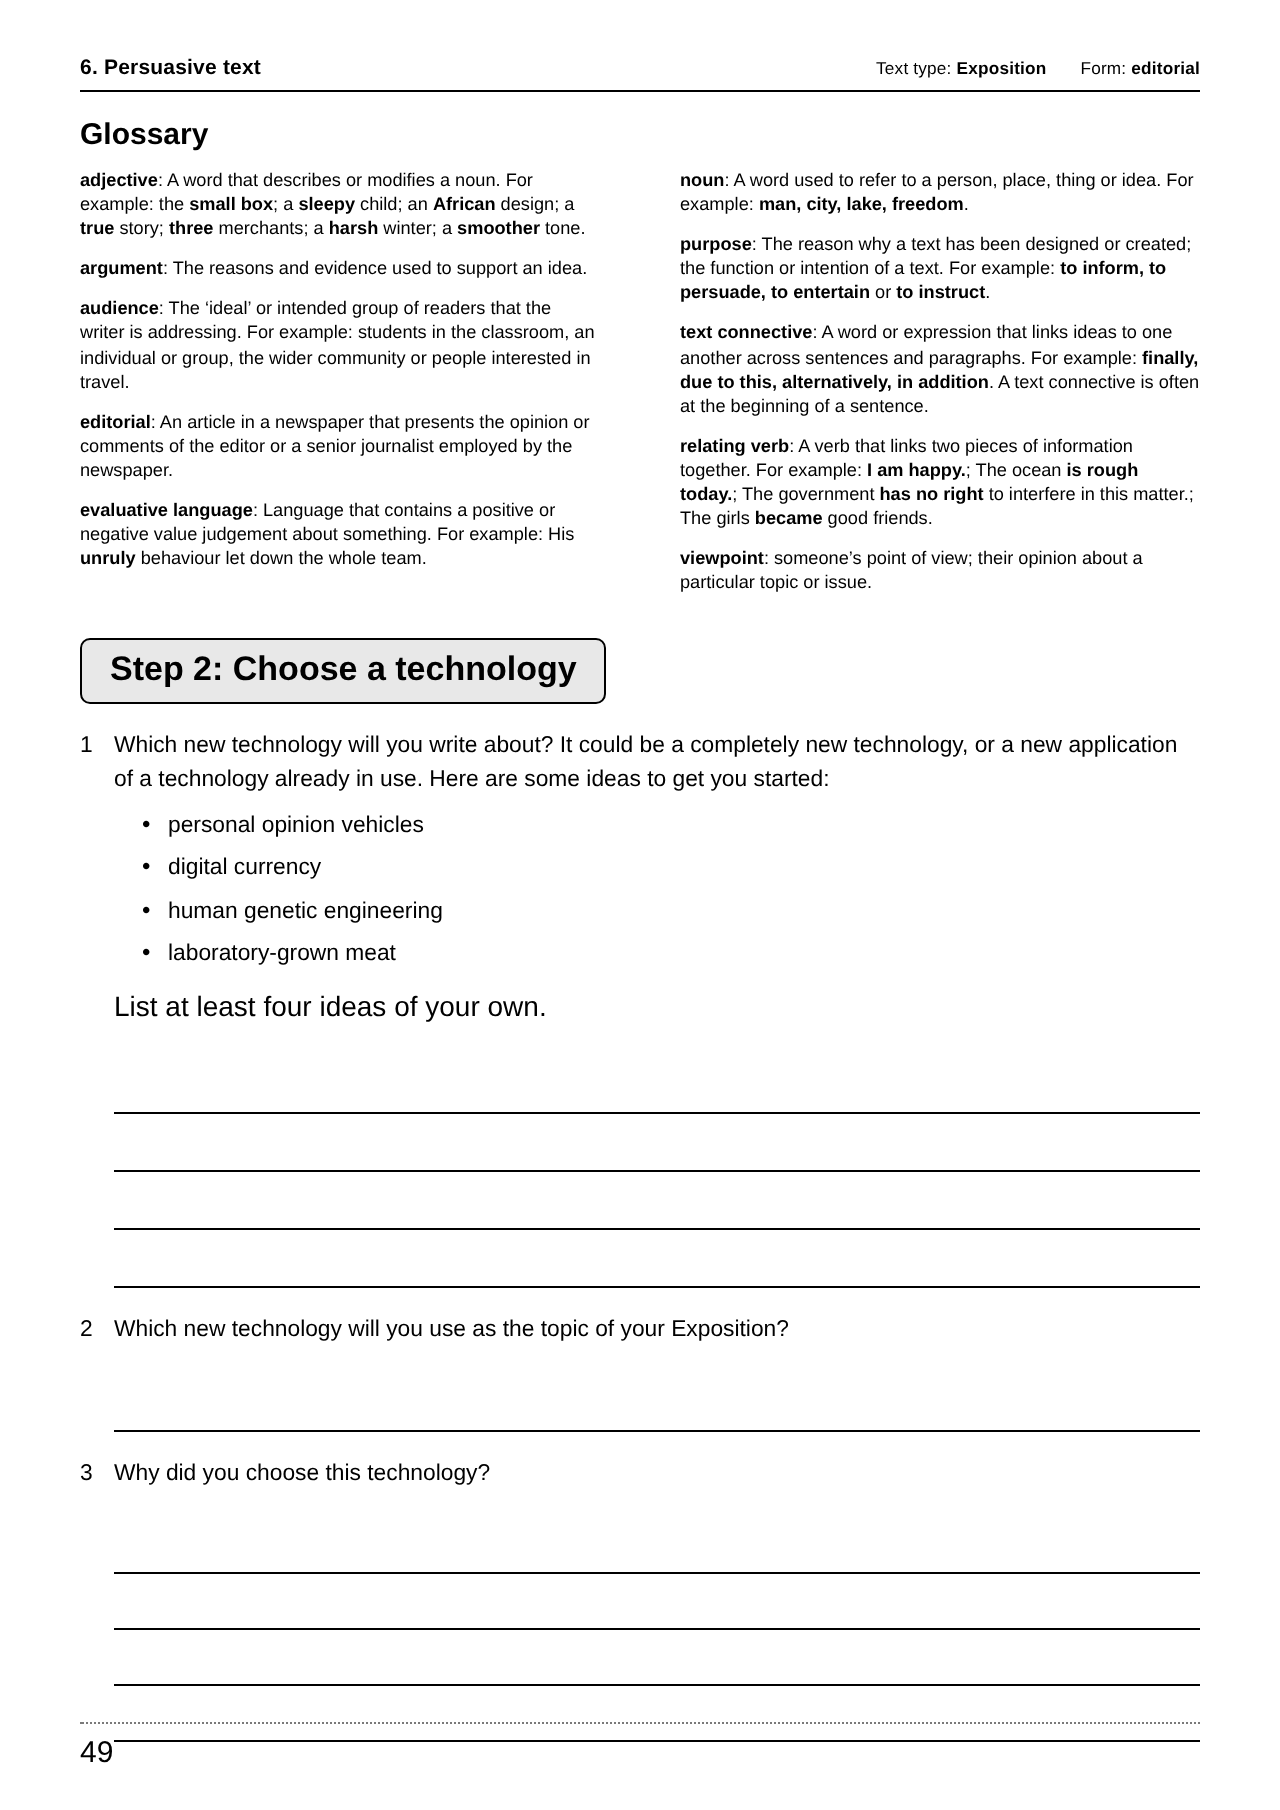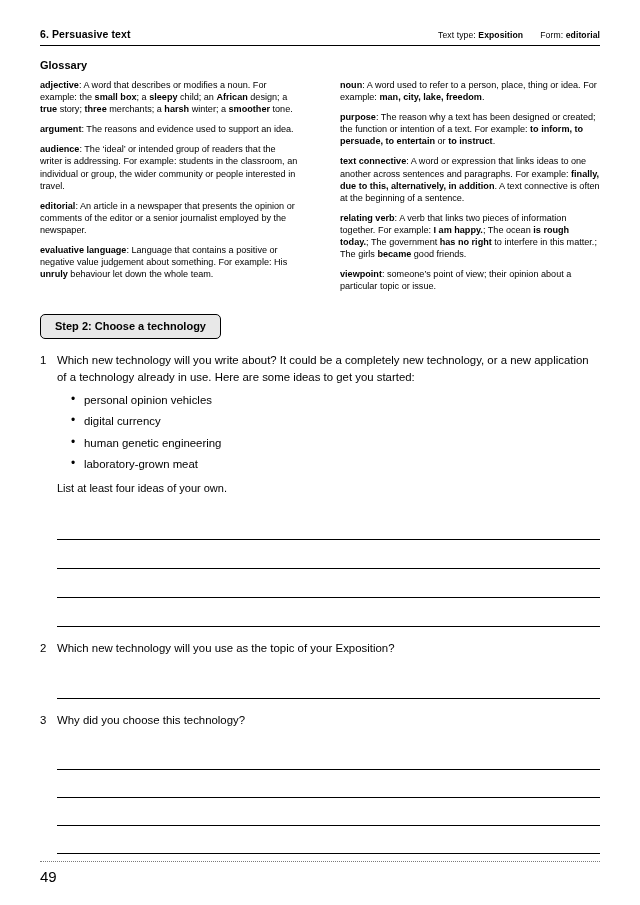--- a/index.html
+++ b/index.html
@@ -40,21 +40,21 @@
   .header-right {
     font-size: 8.6px;
     letter-spacing: 0.1px;
   }
   .header-right .lbl { font-weight: normal; }
   .header-right .val { font-weight: bold; }
   .header-right .gap { display: inline-block; width: 12px; }
 
   
   .glossary-title {
-    font-size: 11px;
+    font-size: 15px;
     font-weight: bold;
     margin: 13px 0 8px 0;
   }
   .glossary-cols {
     display: flex;
     gap: 40px;
   }
   .col { width: 266px; }
   .entry {
     font-size: 9.1px;
@@ -66,21 +66,21 @@
   .entry b { font-weight: bold; }
 
   
   .step-banner {
     margin-top: 14px;
     display: inline-block;
     border: 1.3px solid #000;
     border-radius: 5px;
     background: #e8e8e8;
     padding: 5px 14px 6px 14px;
-    font-size: 11px;
+    font-size: 17px;
     font-weight: bold;
   }
 
   
   .q {
     display: flex;
     margin-top: 13px;
     font-size: 11.4px;
     line-height: 1.42;
   }
@@ -102,21 +102,21 @@
     position: relative;
     padding-left: 13px;
   }
   ul.ideas li:before {
     content: "\2022";
     position: absolute;
     left: 0;
     top: -1px;
     font-size: 12px;
   }
-  .after-list { margin-top: 8px; font-size: 11px; }
+  .after-list { margin-top: 8px; font-size: 14px; }
 
   
   .lines { margin-top: 14px; margin-left: 17px; }
   .rule {
     border-bottom: 1.1px solid #000;
     height: 28px;
   }
   .lines.tight .rule { height: 27px; }
 
   

